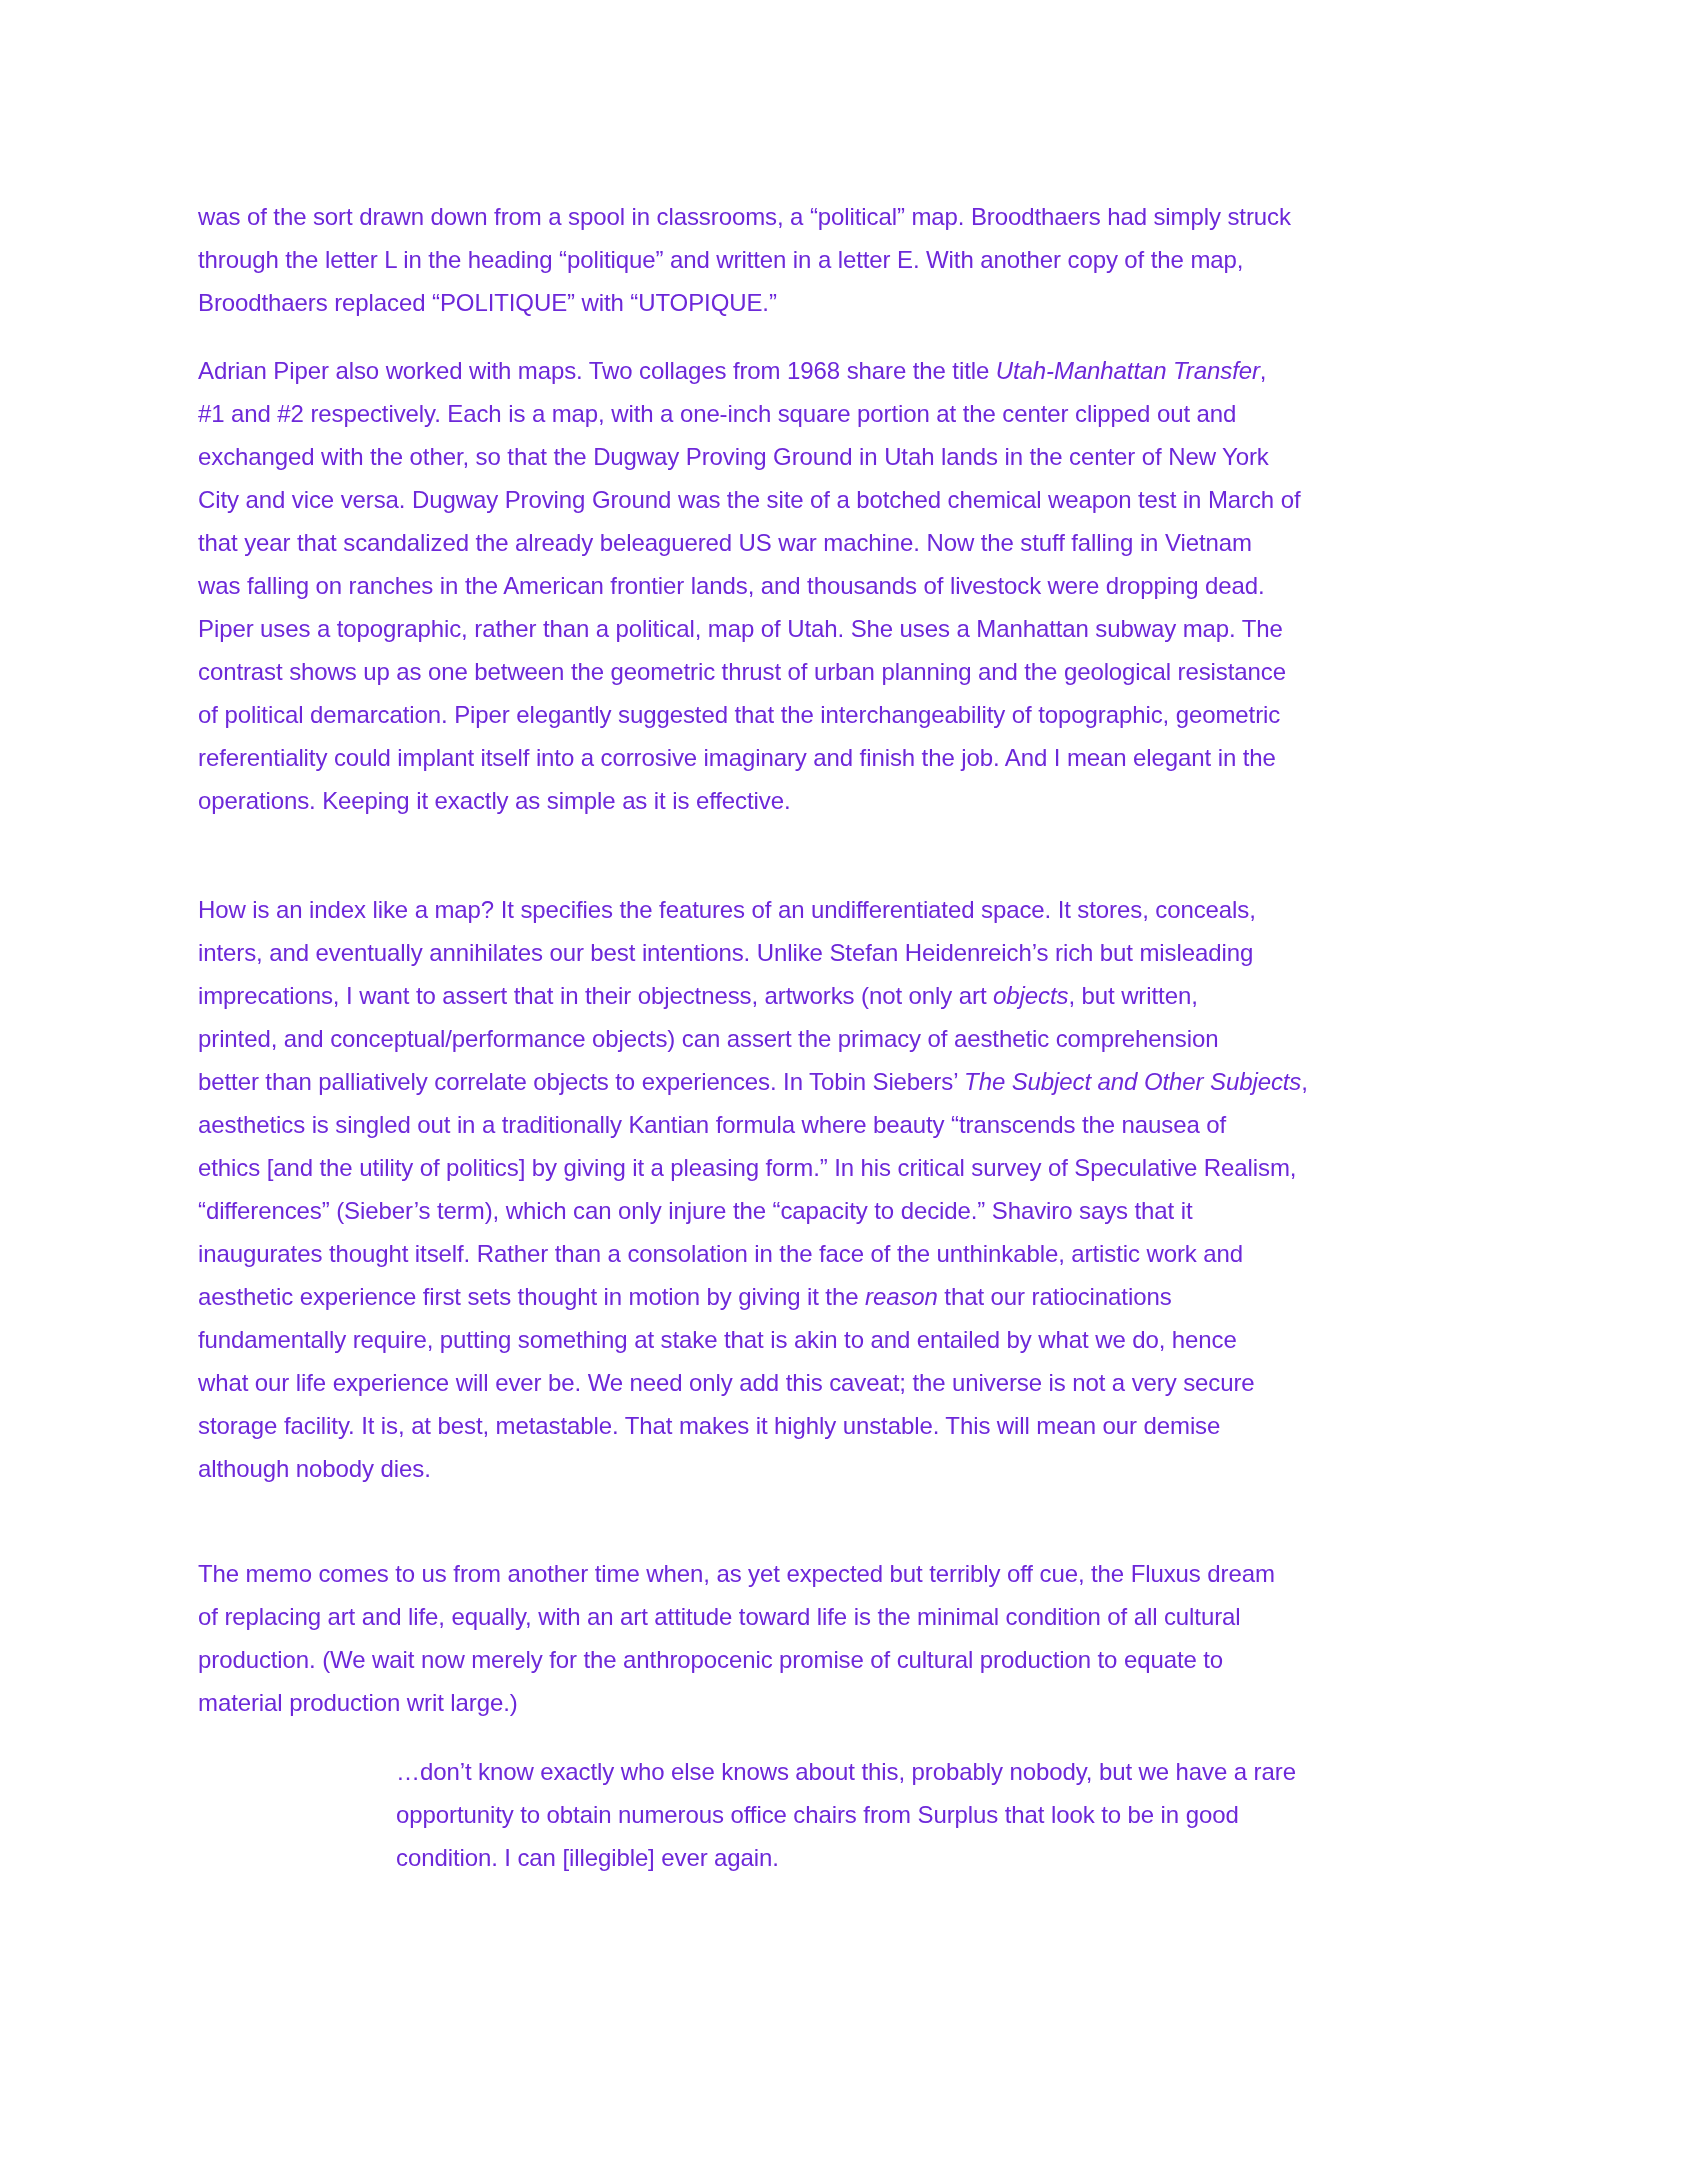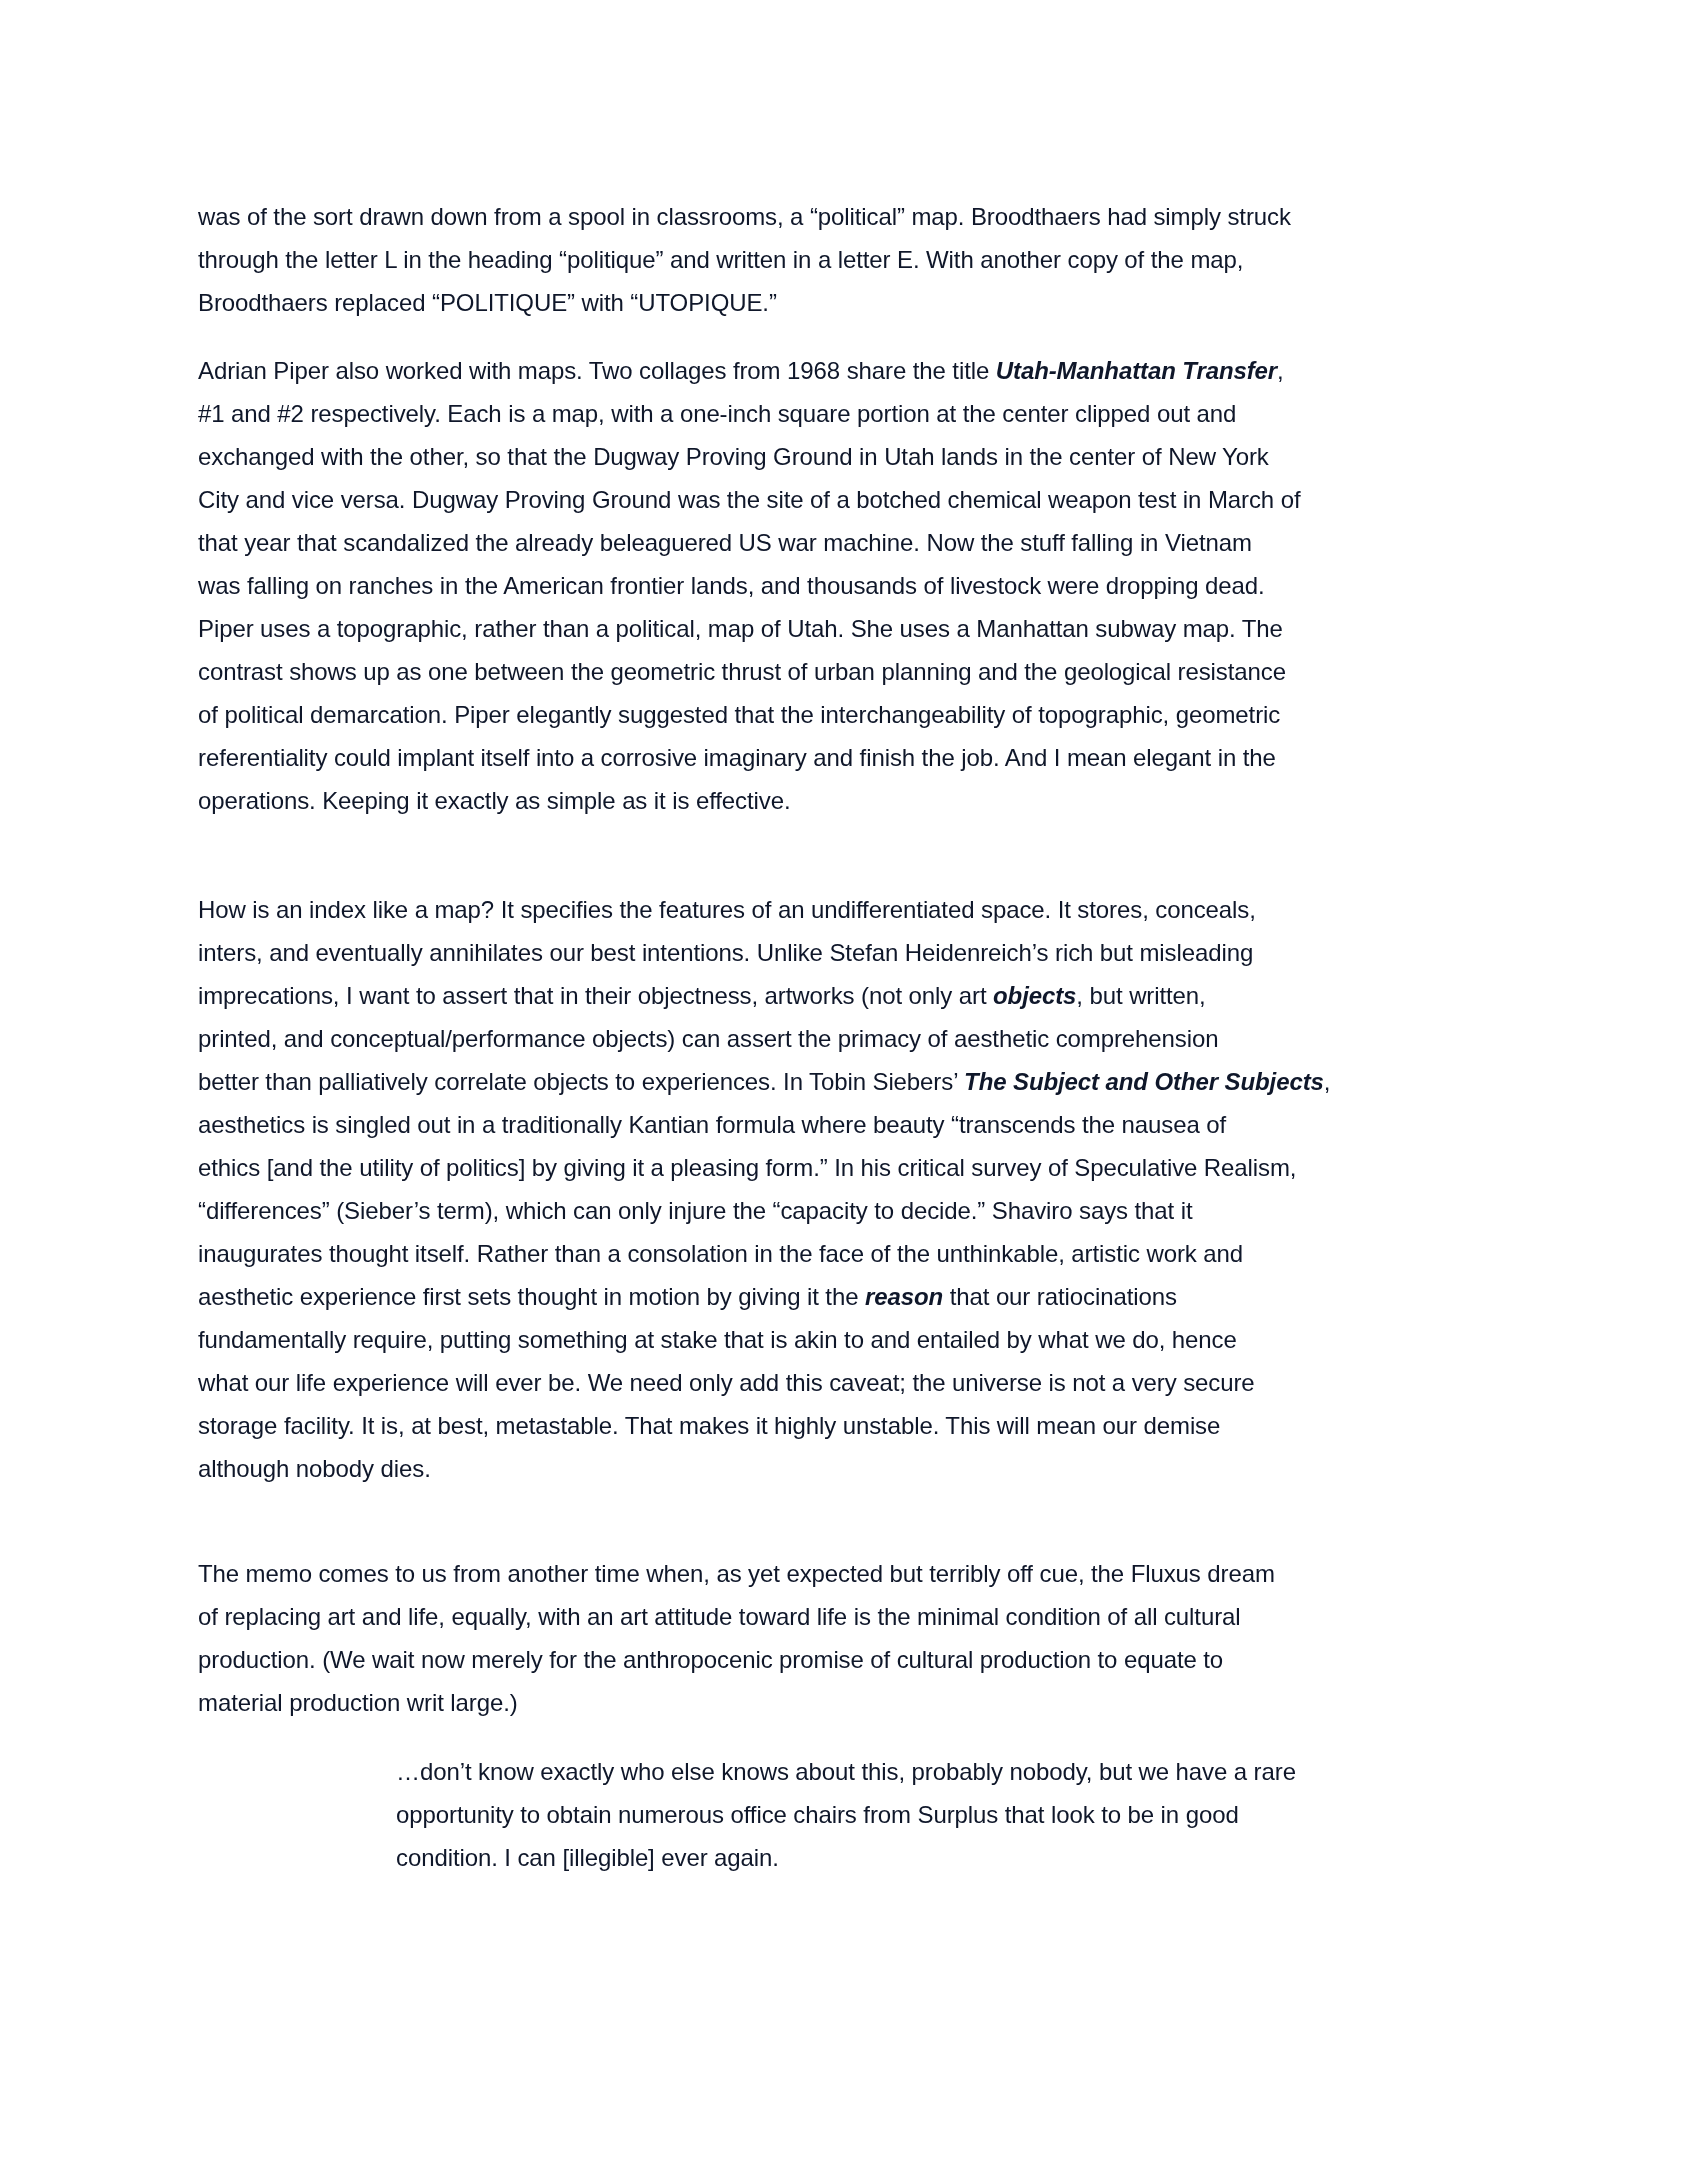--- a/index.html
+++ b/index.html
@@ -1,28 +1,28 @@
 <!DOCTYPE html>
 <html><head>
   <meta charset="utf-8">
   <style>
     html, body { margin: 0; padding: 0; background: #ffffff; }
     body { width: 1683px; height: 2178px; position: relative; overflow: hidden; }
     .page {
       position: absolute; left: 0; top: 0; width: 1683px; height: 2178px;
-      background: #ffffff; color: #0f172a;
+      background: #ffffff; color: #6d28d9;
       font-family: "Liberation Sans", "DejaVu Sans", sans-serif;
     }
     .para { position: absolute; left: 198px; width: 1297px; }
     .para.quote { left: 396px; width: 1099px; }
     .line {
       display: block; height: 43px; line-height: 43px;
       font-size: 24px; white-space: nowrap; letter-spacing: -0.1px;
     }
-    .line em { font-style: italic; font-weight: bold; }
+    .line em { font-style: italic; }
   </style>
 </head>
 <body>
 
 <div class="page">
   <div class="para" id="p0" style="top:195px;">
       <span class="line"><span>was of the sort drawn down from a spool in classrooms, a “political” map. Broodthaers had simply struck</span></span>
       <span class="line"><span>through the letter L in the heading “politique” and written in a letter E. With another copy of the map,</span></span>
       <span class="line"><span>Broodthaers replaced “POLITIQUE”  with “UTOPIQUE.”</span></span>
     </div>

